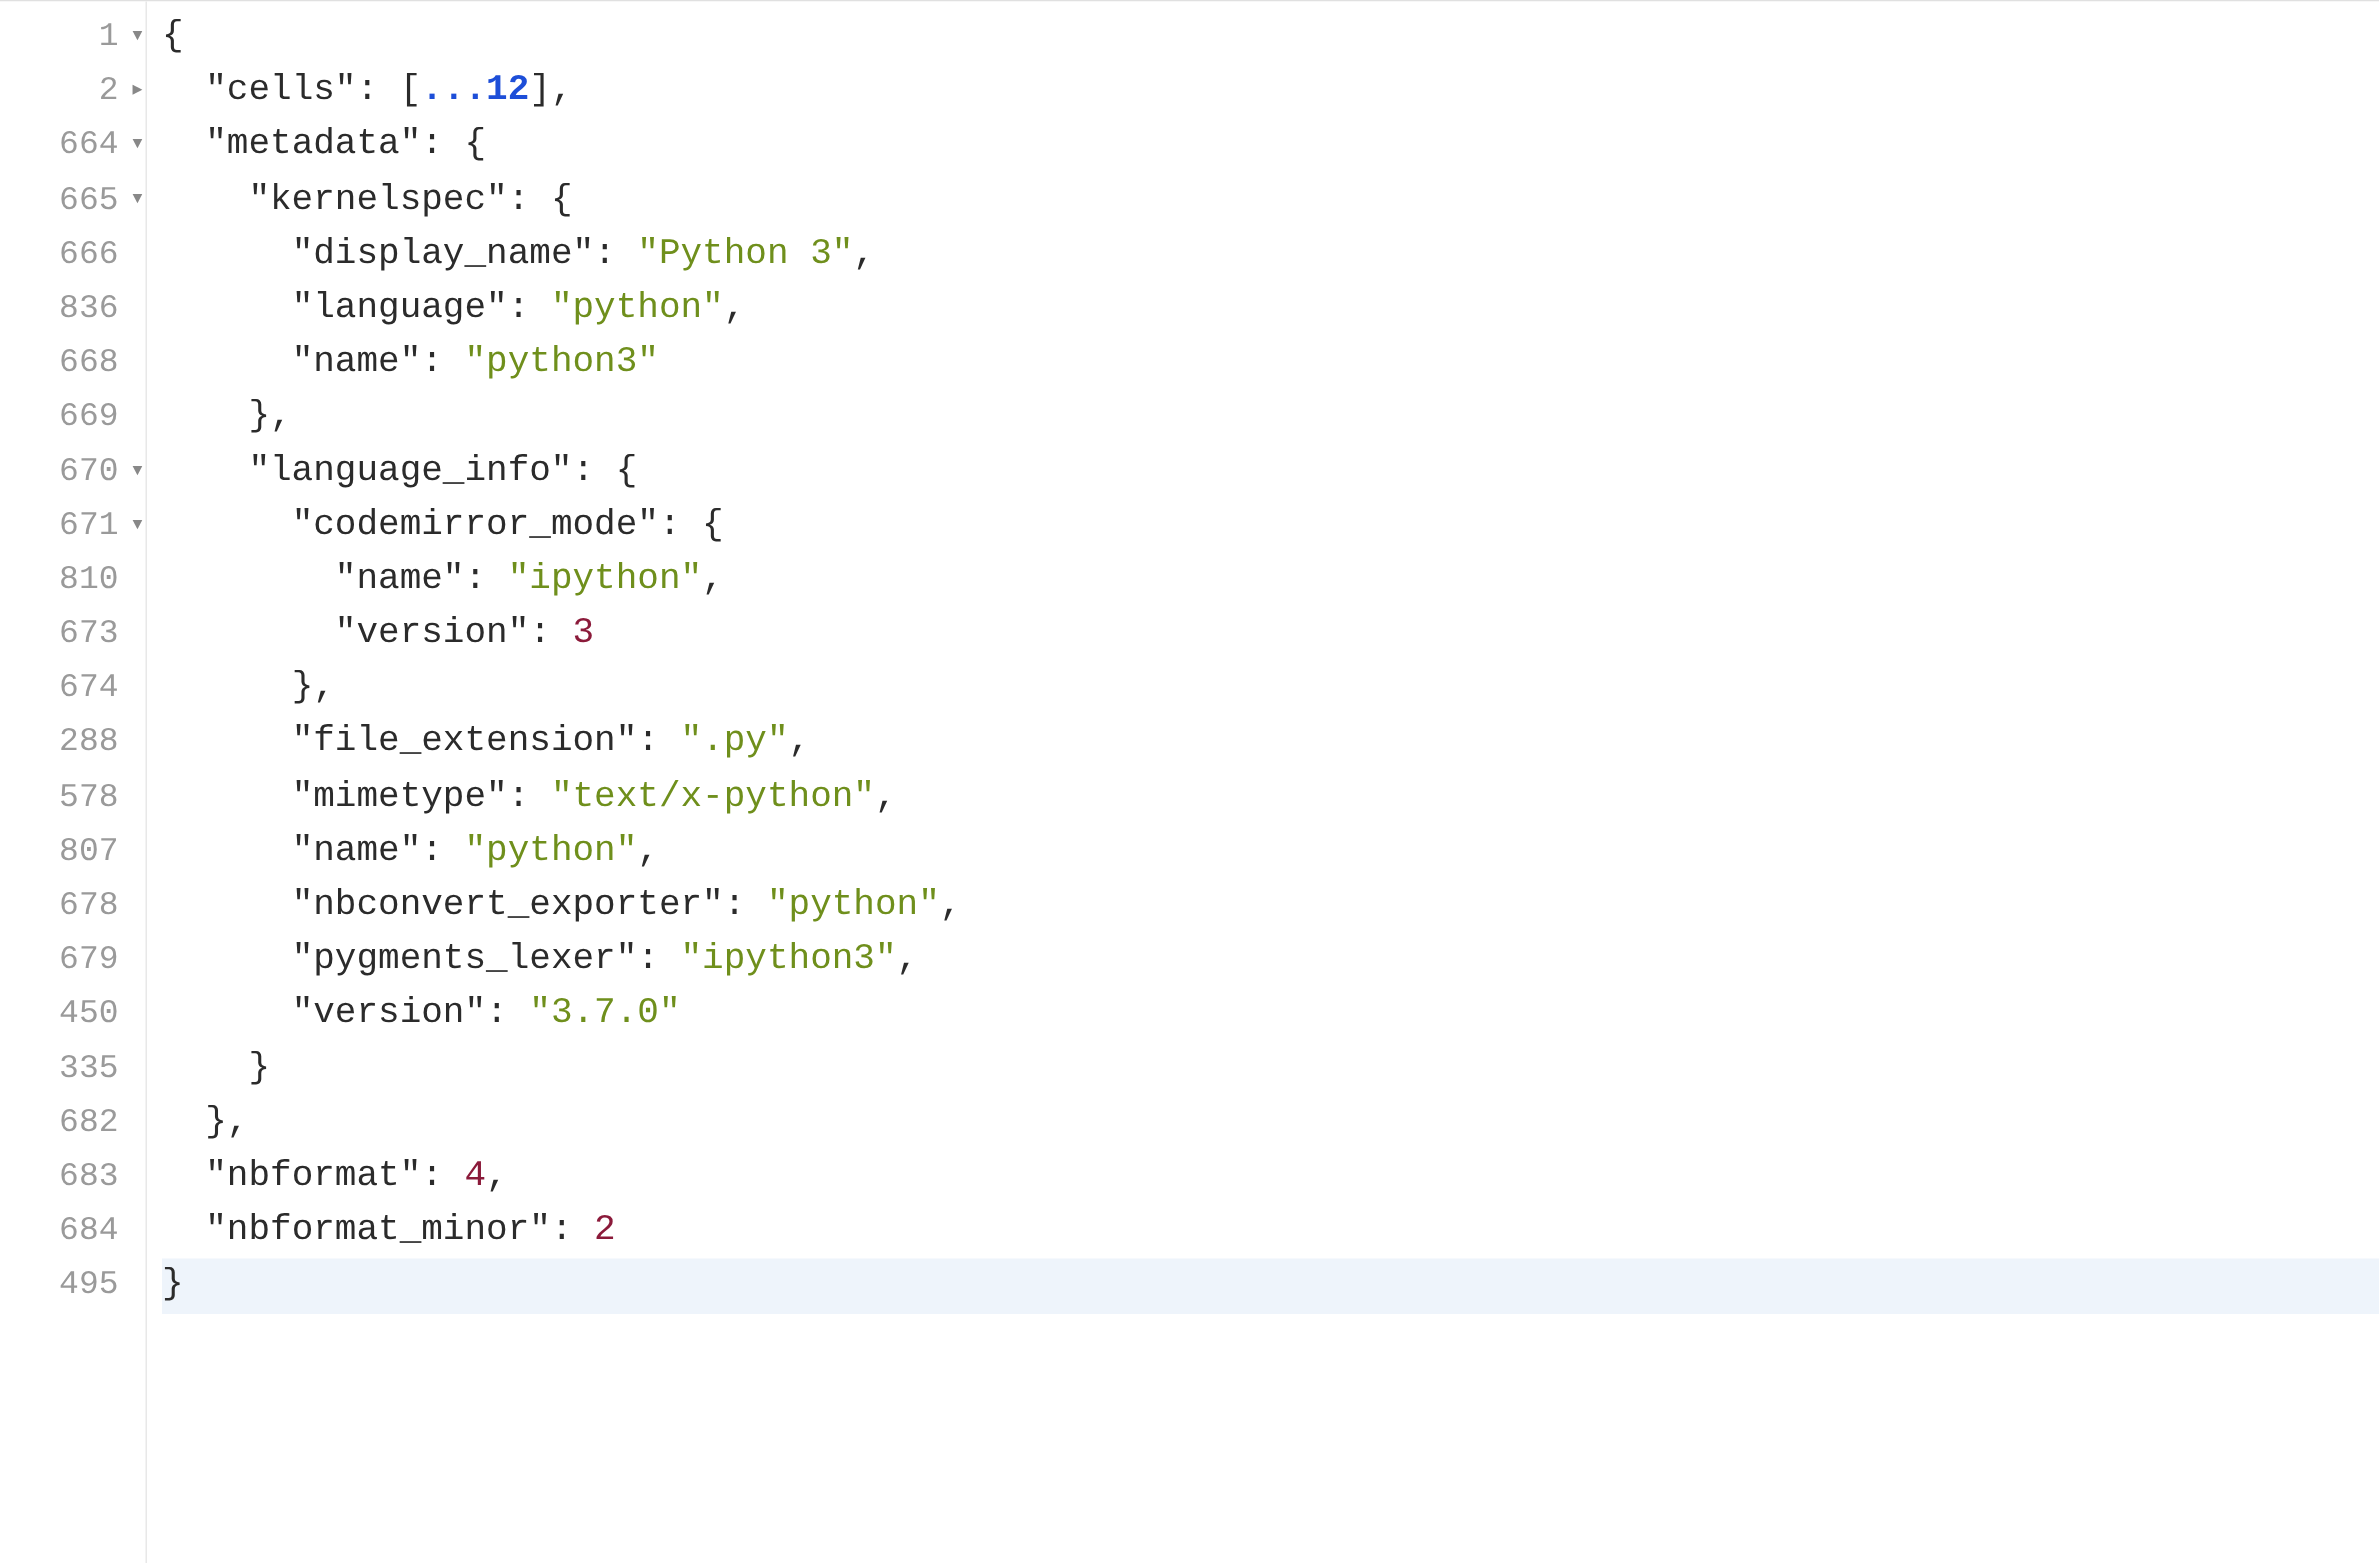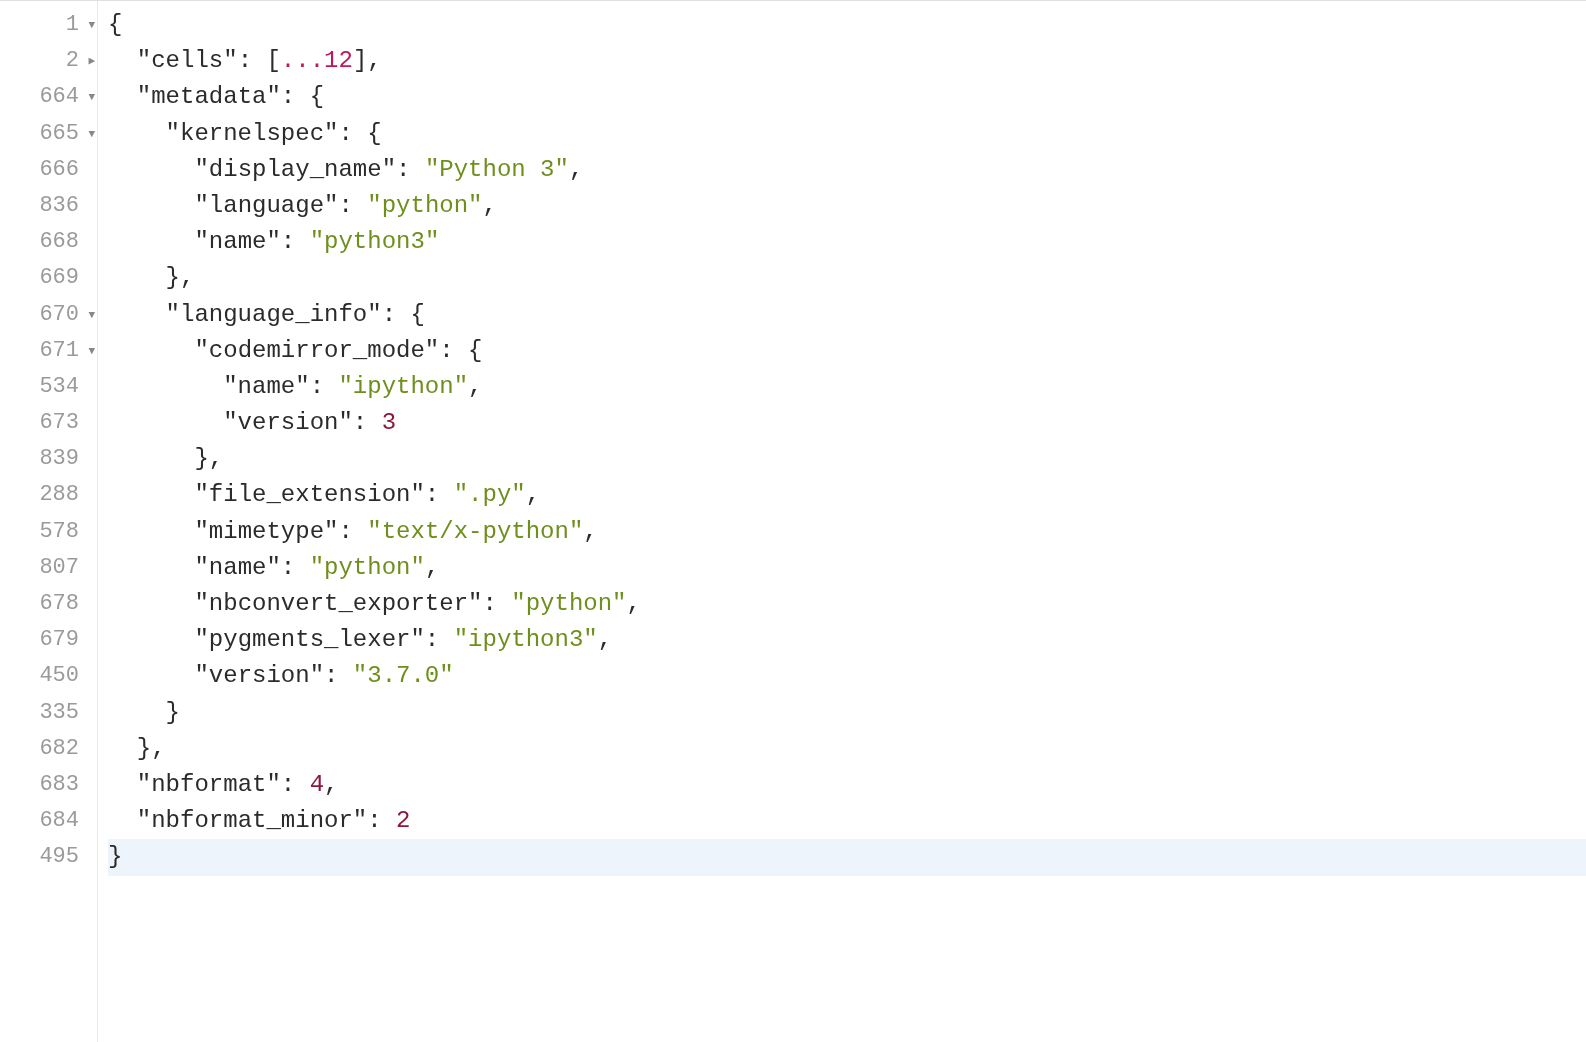--- a/index.html
+++ b/index.html
@@ -56,21 +56,21 @@
     line-height: 36.2px;
     white-space: pre;
     color: #2b2b2b;
     font-size: 24px;
   }
   .code-line.hl { background: #eef4fb; }
   .tok-key    { color: #2b2b2b; }
   .tok-str    { color: #6f8f1c; }
   .tok-num    { color: #8b1a3a; }
   .tok-punc   { color: #2b2b2b; }
-  .tok-fold   { color: #be185d; }
+  .tok-fold   { color: #1d4ed8; font-weight: bold; }
 </style>
 </head>
 <body>
 
 <div class="editor">
   <div class="gutter" id="gutter">
       <div class="gutter-line">
         <span class="gutter-num">1</span>
         <span class="fold-marker">▼</span>
       </div>
@@ -100,27 +100,27 @@
       </div>
       <div class="gutter-line">
         <span class="gutter-num">670</span>
         <span class="fold-marker">▼</span>
       </div>
       <div class="gutter-line">
         <span class="gutter-num">671</span>
         <span class="fold-marker">▼</span>
       </div>
       <div class="gutter-line">
-        <span class="gutter-num">534</span>
+        <span class="gutter-num">810</span>
       </div>
       <div class="gutter-line">
         <span class="gutter-num">673</span>
       </div>
       <div class="gutter-line">
-        <span class="gutter-num">839</span>
+        <span class="gutter-num">674</span>
       </div>
       <div class="gutter-line">
         <span class="gutter-num">288</span>
       </div>
       <div class="gutter-line">
         <span class="gutter-num">578</span>
       </div>
       <div class="gutter-line">
         <span class="gutter-num">807</span>
       </div>

